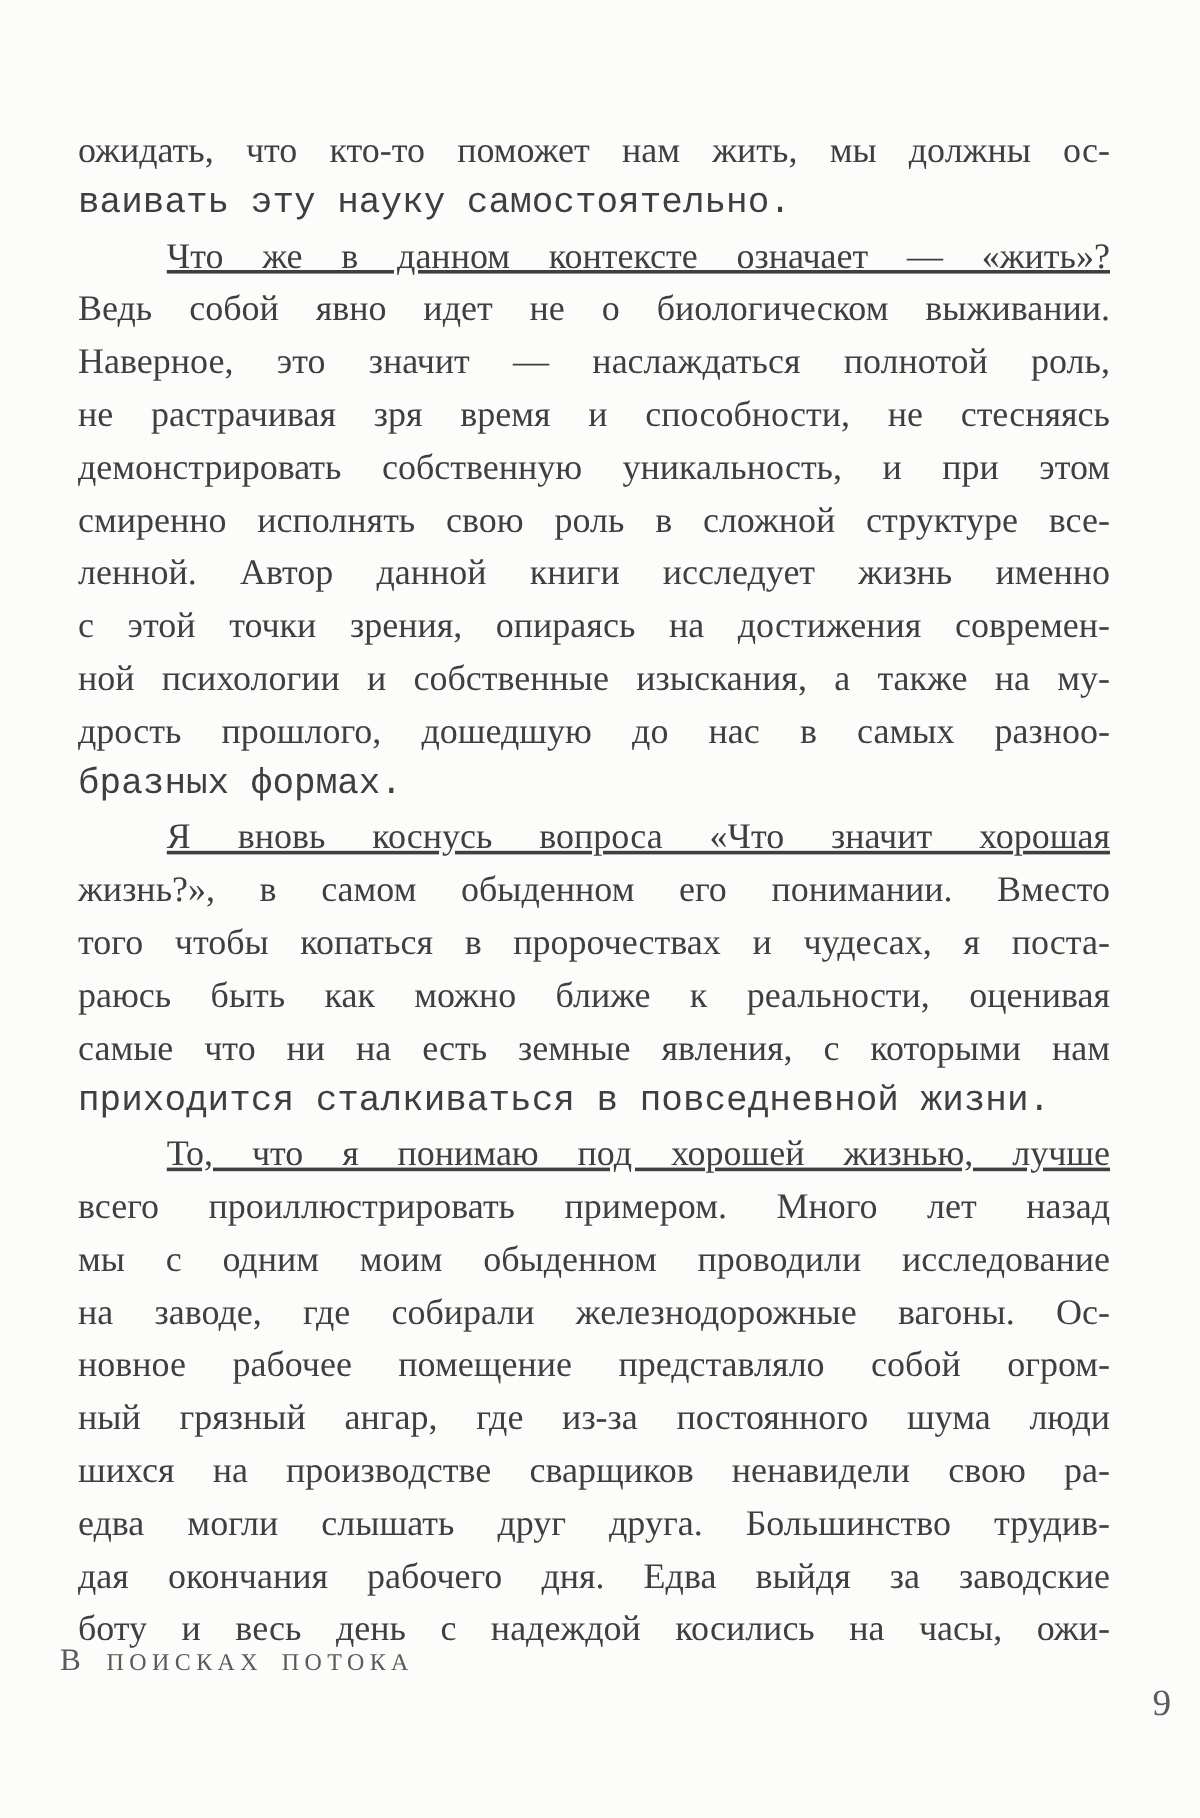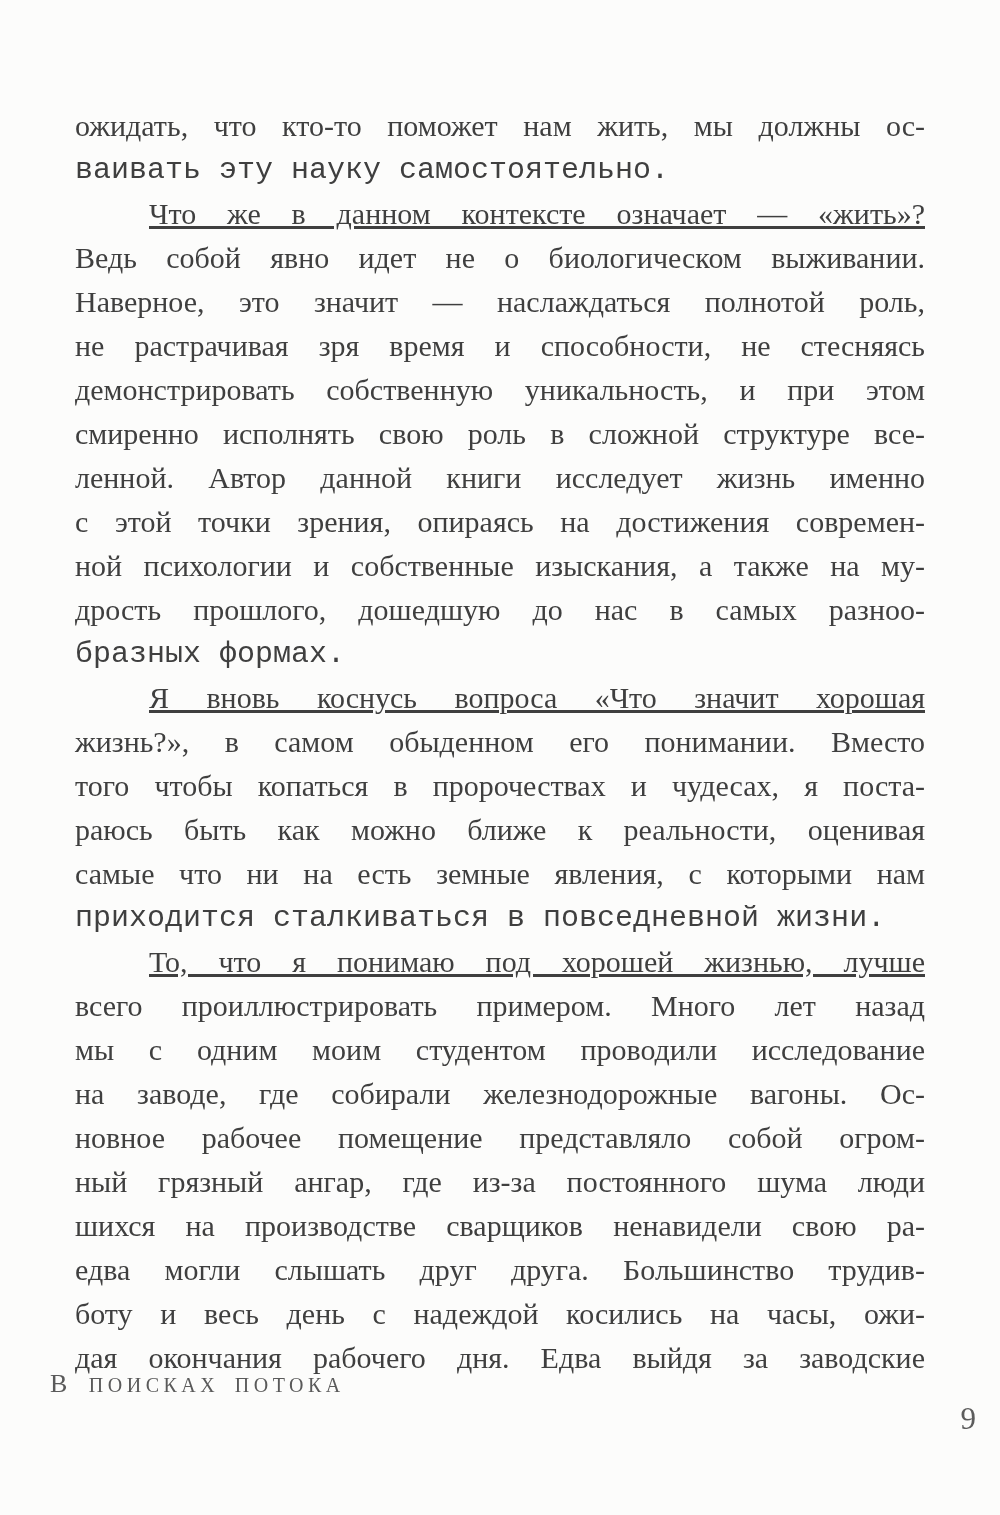--- a/index.html
+++ b/index.html
@@ -24,21 +24,20 @@
     top: 104px;
     width: 860px;
     font-size: 30px;
     line-height: 44px;
     color: #3f3f3f;
   }
   .line {
     text-align: justify;
     text-align-last: justify;
     white-space: normal;
-    margin-left: 10px;
   }
   .line.para-end {
     text-align: left;
     text-align-last: left;
     font-family: Liberation Mono, monospace;
   }
   .line.indent {
     text-indent: 74px;
     text-decoration: underline;
   }
@@ -87,27 +86,27 @@
       <div class="line">дрость прошлого, дошедшую до нас в самых разноо-</div>
       <div class="line para-end">бразных формах.</div>
       <div class="line indent">Я вновь коснусь вопроса «Что значит хорошая</div>
       <div class="line">жизнь?», в самом обыденном его понимании. Вместо</div>
       <div class="line">того чтобы копаться в пророчествах и чудесах, я поста-</div>
       <div class="line">раюсь быть как можно ближе к реальности, оценивая</div>
       <div class="line">самые что ни на есть земные явления, с которыми нам</div>
       <div class="line para-end">приходится сталкиваться в повседневной жизни.</div>
       <div class="line indent">То, что я понимаю под хорошей жизнью, лучше</div>
       <div class="line">всего проиллюстрировать примером. Много лет назад</div>
-      <div class="line">мы с одним моим студентом проводили исследование</div>
+      <div class="line">мы с одним моим обыденном проводили исследование</div>
       <div class="line">на заводе, где собирали железнодорожные вагоны. Ос-</div>
       <div class="line">новное рабочее помещение представляло собой огром-</div>
       <div class="line">ный грязный ангар, где из-за постоянного шума люди</div>
       <div class="line">шихся на производстве сварщиков ненавидели свою ра-</div>
       <div class="line">едва могли слышать друг друга. Большинство трудив-</div>
+      <div class="line">дая окончания рабочего дня. Едва выйдя за заводские</div>
       <div class="line">боту и весь день с надеждой косились на часы, ожи-</div>
-      <div class="line">дая окончания рабочего дня. Едва выйдя за заводские</div>
     </section>
 
   <div class="footer-title">В ПОИСКАХ ПОТОКА</div>
 
   <div class="page-number">9</div>
 
 </main>
 
 </body></html>

